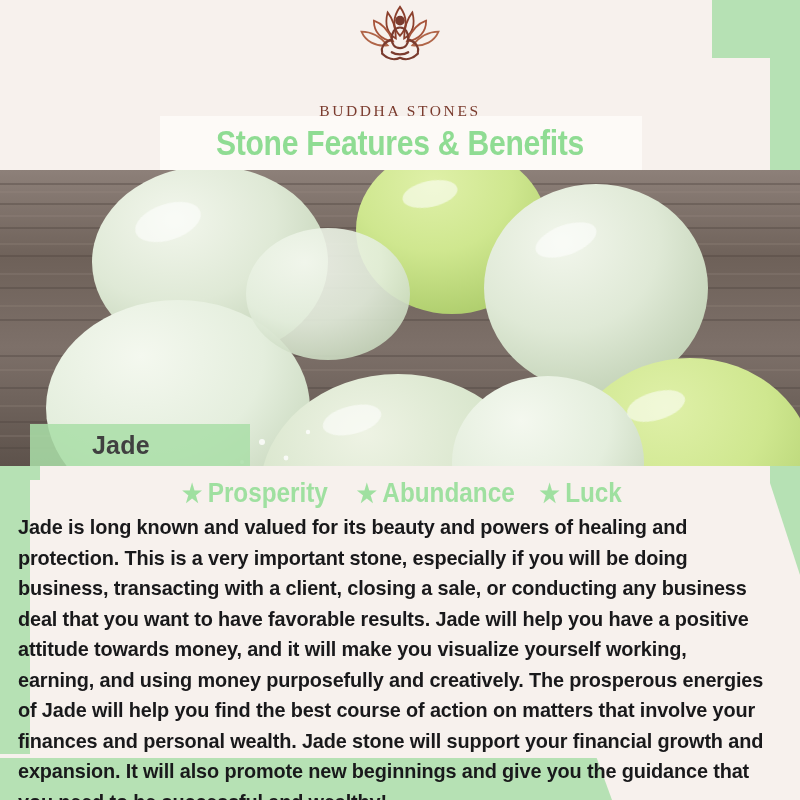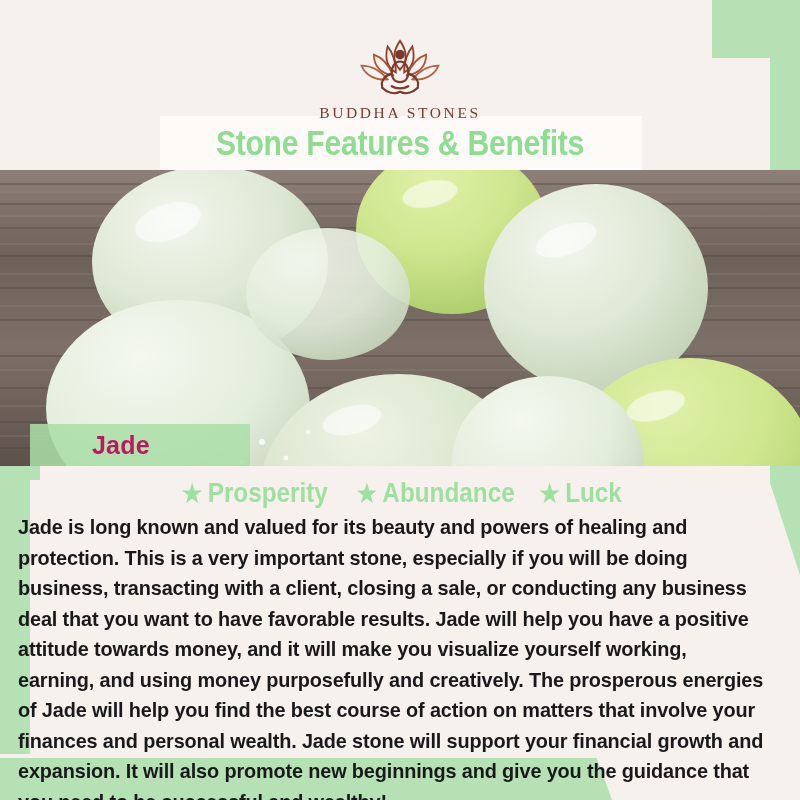--- a/index.html
+++ b/index.html
@@ -29,23 +29,22 @@
     left:0; top:424px; width:30px; height:330px;
   }
   #deco-bottom {
     left:0; bottom:0; width:612px; height:42px;
     clip-path:polygon(0 0, 97.5% 0, 100% 100%, 0 100%);
   }
 
   
   #logo-block {
     position:absolute; top:0; left:0; width:800px; height:120px;
-    display:flex; flex-direction:column; align-items:center; justify-content:flex-start;
+    display:flex; flex-direction:column; align-items:center; justify-content:space-between;
     z-index:5;
-    margin-top:34px;
   }
   #logo-mark { width:112px; height:66px; display:block; }
   #logo-wordmark {
     font-family:"Liberation Serif", serif;
     font-size:15.5px;
     letter-spacing:2.6px;
     color:#7a3b2e;
     margin-top:4px;
   }
 
@@ -77,21 +76,21 @@
   #photo svg { display:block; width:800px; height:296px; }
 
   
   #jade-banner {
     position:absolute; top:424px; left:30px; width:220px; height:42px;
     background:rgba(170,222,168,0.86);
     display:flex; align-items:center;
     z-index:7;
   }
   #jade-label {
-    color:#be185d;
+    color:#404040;
     font-size:25px;
     font-weight:bold;
     padding-left:62px;
     letter-spacing:0.2px;
   }
 
   
   #benefits-row {
     position:absolute; top:478px; left:0; width:800px;
     display:flex; align-items:center; justify-content:center;

